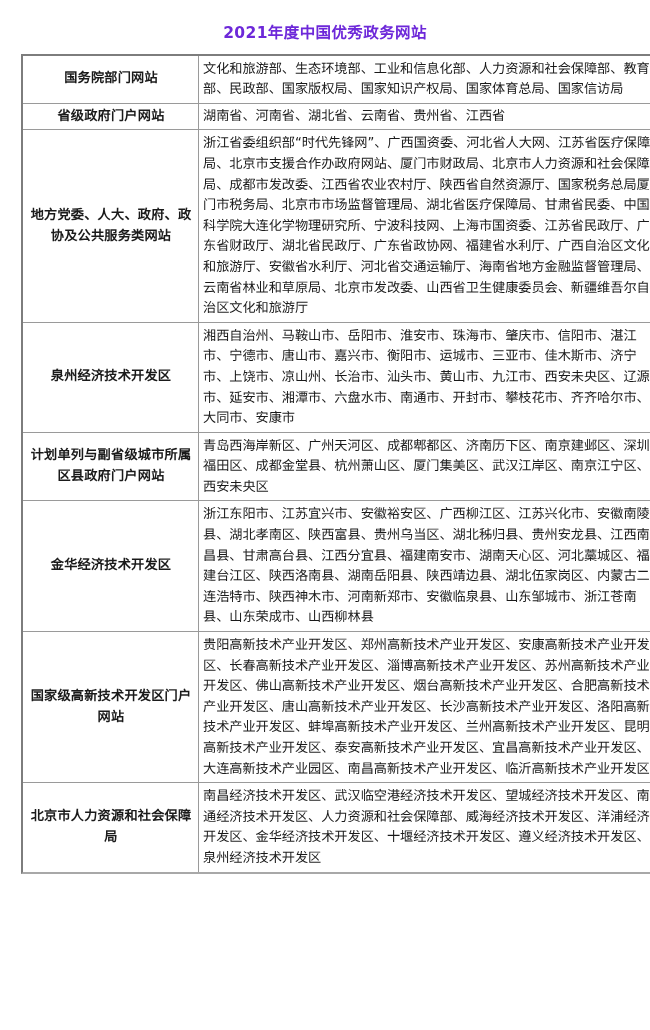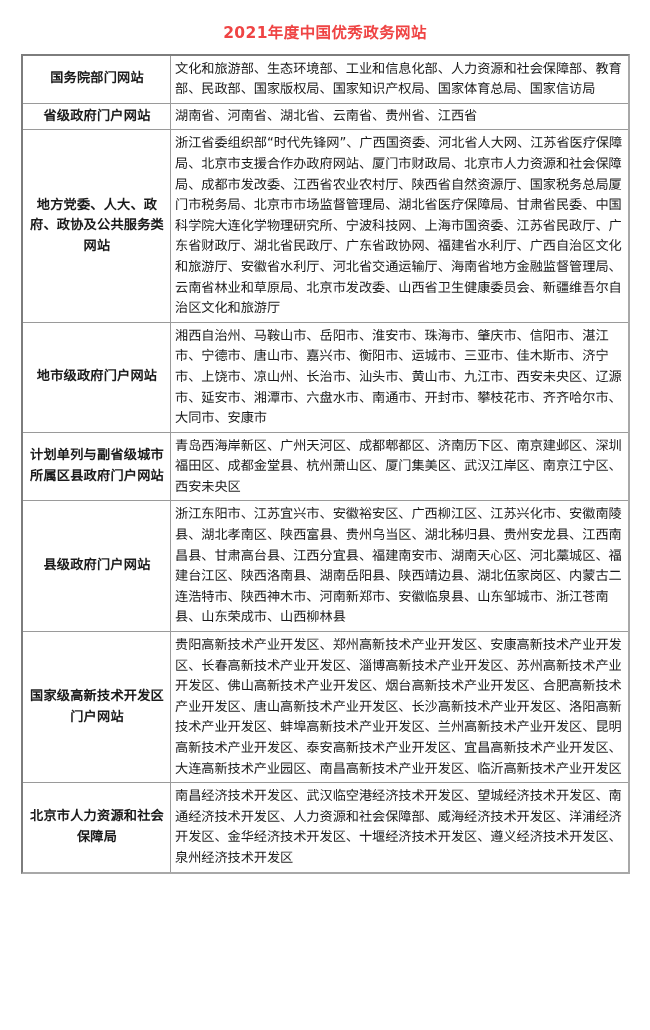--- a/index.html
+++ b/index.html
@@ -15,21 +15,21 @@
   }
   .page {
     width: 650px;
     height: 1030px;
     position: relative;
     background: #ffffff;
     box-sizing: border-box;
   }
   .doc-title {
     text-align: center;
-    color: #ef4444;
+    color: #6d28d9;
     font-size: 15.5px;
     font-weight: bold;
     letter-spacing: 0.4px;
     padding-top: 24px;
     padding-bottom: 11px;
     line-height: 1.2;
   }
   .table-wrap {
     padding: 0 20px 0 21px;
     box-sizing: border-box;
@@ -55,21 +55,21 @@
     color: #1a1a1a;
     box-sizing: border-box;
   }
   table.main-table tr td:last-child {
     border-right: none;
   }
   table.main-table tr:last-child td {
     border-bottom: none;
   }
   td.cat {
-    width: 148px;
+    width: 176px;
     text-align: center;
     font-weight: bold;
     letter-spacing: 0.2px;
     padding-left: 2px;
     padding-right: 2px;
     color: #000000;
   }
   td.val {
     width: 457px;
     text-align: left;
@@ -106,29 +106,29 @@
         </tr>
         <tr class="r-prov">
           <td class="cat">省级政府门户网站</td>
           <td class="val">湖南省、河南省、湖北省、云南省、贵州省、江西省</td>
         </tr>
         <tr class="r-local">
           <td class="cat">地方党委、人大、政府、政协及公共服务类网站</td>
           <td class="val">浙江省委组织部“时代先锋网”、广西国资委、河北省人大网、江苏省医疗保障局、北京市支援合作办政府网站、厦门市财政局、北京市人力资源和社会保障局、成都市发改委、江西省农业农村厅、陕西省自然资源厅、国家税务总局厦门市税务局、北京市市场监督管理局、湖北省医疗保障局、甘肃省民委、中国科学院大连化学物理研究所、宁波科技网、上海市国资委、江苏省民政厅、广东省财政厅、湖北省民政厅、广东省政协网、福建省水利厅、广西自治区文化和旅游厅、安徽省水利厅、河北省交通运输厅、海南省地方金融监督管理局、云南省林业和草原局、北京市发改委、山西省卫生健康委员会、新疆维吾尔自治区文化和旅游厅</td>
         </tr>
         <tr class="r-prefecture">
-          <td class="cat">地市级政府门户网站</td>
+          <td class="cat">泉州经济技术开发区</td>
           <td class="val">湘西自治州、马鞍山市、岳阳市、淮安市、珠海市、肇庆市、信阳市、湛江市、宁德市、唐山市、嘉兴市、衡阳市、运城市、三亚市、佳木斯市、济宁市、上饶市、凉山州、长治市、汕头市、黄山市、九江市、西安未央区、辽源市、延安市、湘潭市、六盘水市、南通市、开封市、攀枝花市、齐齐哈尔市、大同市、安康市</td>
         </tr>
         <tr class="r-subprov">
           <td class="cat">计划单列与副省级城市所属区县政府门户网站</td>
           <td class="val">青岛西海岸新区、广州天河区、成都郫都区、济南历下区、南京建邺区、深圳福田区、成都金堂县、杭州萧山区、厦门集美区、武汉江岸区、南京江宁区、西安未央区</td>
         </tr>
         <tr class="r-county">
-          <td class="cat">县级政府门户网站</td>
+          <td class="cat">金华经济技术开发区</td>
           <td class="val">浙江东阳市、江苏宜兴市、安徽裕安区、广西柳江区、江苏兴化市、安徽南陵县、湖北孝南区、陕西富县、贵州乌当区、湖北秭归县、贵州安龙县、江西南昌县、甘肃高台县、江西分宜县、福建南安市、湖南天心区、河北藁城区、福建台江区、陕西洛南县、湖南岳阳县、陕西靖边县、湖北伍家岗区、内蒙古二连浩特市、陕西神木市、河南新郑市、安徽临泉县、山东邹城市、浙江苍南县、山东荣成市、山西柳林县</td>
         </tr>
         <tr class="r-hitech">
           <td class="cat">国家级高新技术开发区门户网站</td>
           <td class="val">贵阳高新技术产业开发区、郑州高新技术产业开发区、安康高新技术产业开发区、长春高新技术产业开发区、淄博高新技术产业开发区、苏州高新技术产业开发区、佛山高新技术产业开发区、烟台高新技术产业开发区、合肥高新技术产业开发区、唐山高新技术产业开发区、长沙高新技术产业开发区、洛阳高新技术产业开发区、蚌埠高新技术产业开发区、兰州高新技术产业开发区、昆明高新技术产业开发区、泰安高新技术产业开发区、宜昌高新技术产业开发区、大连高新技术产业园区、南昌高新技术产业开发区、临沂高新技术产业开发区</td>
         </tr>
         <tr class="r-econ">
           <td class="cat">北京市人力资源和社会保障局</td>
           <td class="val">南昌经济技术开发区、武汉临空港经济技术开发区、望城经济技术开发区、南通经济技术开发区、人力资源和社会保障部、威海经济技术开发区、洋浦经济开发区、金华经济技术开发区、十堰经济技术开发区、遵义经济技术开发区、泉州经济技术开发区</td>
         </tr>

